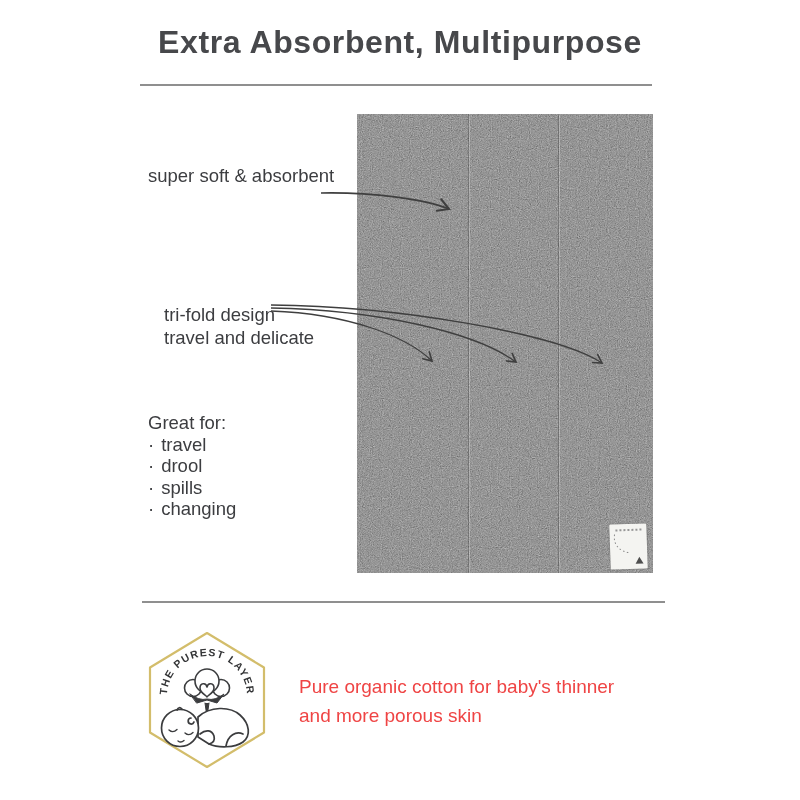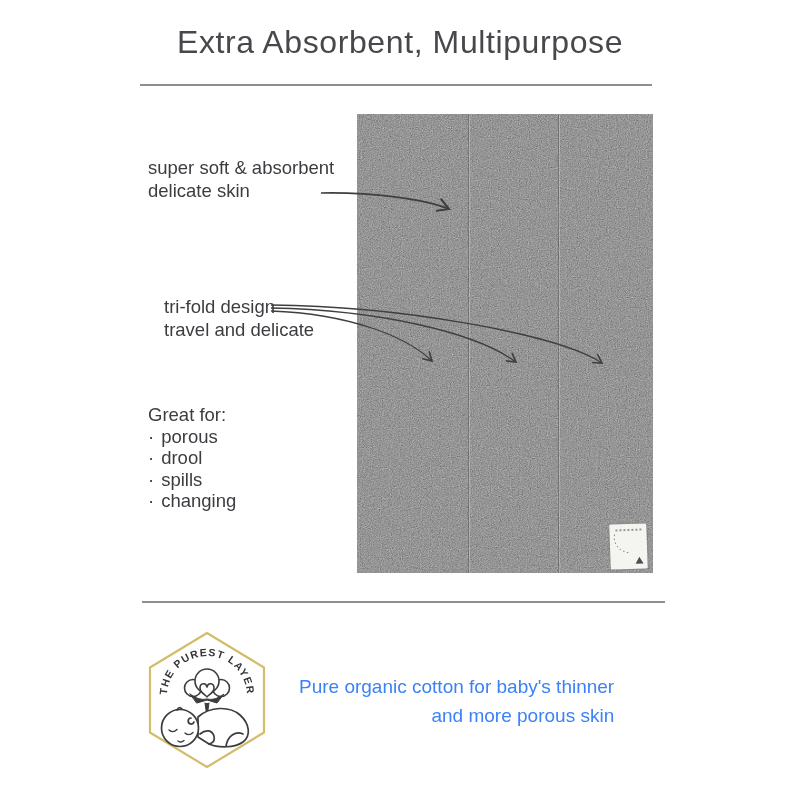--- a/index.html
+++ b/index.html
@@ -5,21 +5,21 @@
   html,body{margin:0;padding:0;}
   body{
     width:800px;height:800px;position:relative;overflow:hidden;
     background:#ffffff;font-family:"Liberation Sans", sans-serif;
   }
   .abs{position:absolute;}
 
   
   .title{
     top:24px;left:0;right:0;text-align:center;
-    font-size:32px;letter-spacing:0.6px;color:#47484b;font-weight:400;
+    font-size:32px;letter-spacing:0.6px;color:#47484b;font-weight:700;
   }
 
   
   .divider{height:2px;background:#8f8f8f;}
   .divider-top{left:140px;top:84px;width:512px;}
   .divider-bottom{left:142px;top:601px;width:523px;}
 
   
   .fabric{
     left:357px;top:114px;width:296px;height:459px;
@@ -38,28 +38,28 @@
     box-shadow:0 0 2px rgba(0,0,0,0.25);
   }
   .tag-textline{margin:5px auto 0;width:26px;border-top:2px dotted #979797;}
   .tag-triangle{
     position:absolute;right:4px;bottom:5px;width:0;height:0;
     border-left:4px solid transparent;border-right:4px solid transparent;
     border-bottom:7px solid #4e4e4e;
   }
 
   
-  .note{color:#3c3d40;font-size:18.5px;line-height:23px;}
+  .note{color:#3c3d40;font-size:18.5px;line-height:23px;margin-top:8px;}
   .note-softness{left:148px;top:156px;}
   .note-trifold{left:164px;top:295px;}
   .note-greatfor{left:148px;top:404px;line-height:21.5px;}
   .note-row .bullet{margin-right:7px;}
 
   
-  .footer{left:299px;top:672px;font-size:19px;line-height:29px;color:#3b82f6;text-align:right;}
+  .footer{left:299px;top:672px;font-size:19px;line-height:29px;color:#ef4444;}
 
   
   svg.arrows{left:0;top:0;pointer-events:none;}
 
   
   svg.badge{left:144px;top:631px;}
   .arc-text{font-family:"Liberation Sans",sans-serif;font-size:10.5px;font-weight:bold;
             letter-spacing:1.2px;fill:#333436;}
 </style>
 </head>
@@ -93,32 +93,31 @@
     <div class="tag-textline"></div>
     <svg width="30" height="26" xmlns="http://www.w3.org/2000/svg">
       <path d="M5,3 C3,13 9,20 20,22" fill="none" stroke="#8a8a8a" stroke-width="1" stroke-dasharray="1.5,2.5"></path>
     </svg>
     <div class="tag-triangle"></div>
   </div>
 </div>
 
 <div class="abs note note-softness">
   <div>super soft &amp; absorbent</div>
-  <div>delicate skin</div>
 </div>
 
 <div class="abs note note-trifold">
   <div>tri-fold design</div>
   <div>travel and delicate</div>
 </div>
 
 <div class="abs note note-greatfor">
   <div>Great for:</div>
   <div class="note-row">
-    <span class="bullet">·</span><span>porous</span>
+    <span class="bullet">·</span><span>travel</span>
   </div>
   <div class="note-row">
     <span class="bullet">·</span><span>drool</span>
   </div>
   <div class="note-row">
     <span class="bullet">·</span><span>spills</span>
   </div>
   <div class="note-row">
     <span class="bullet">·</span><span>changing</span>
   </div>

